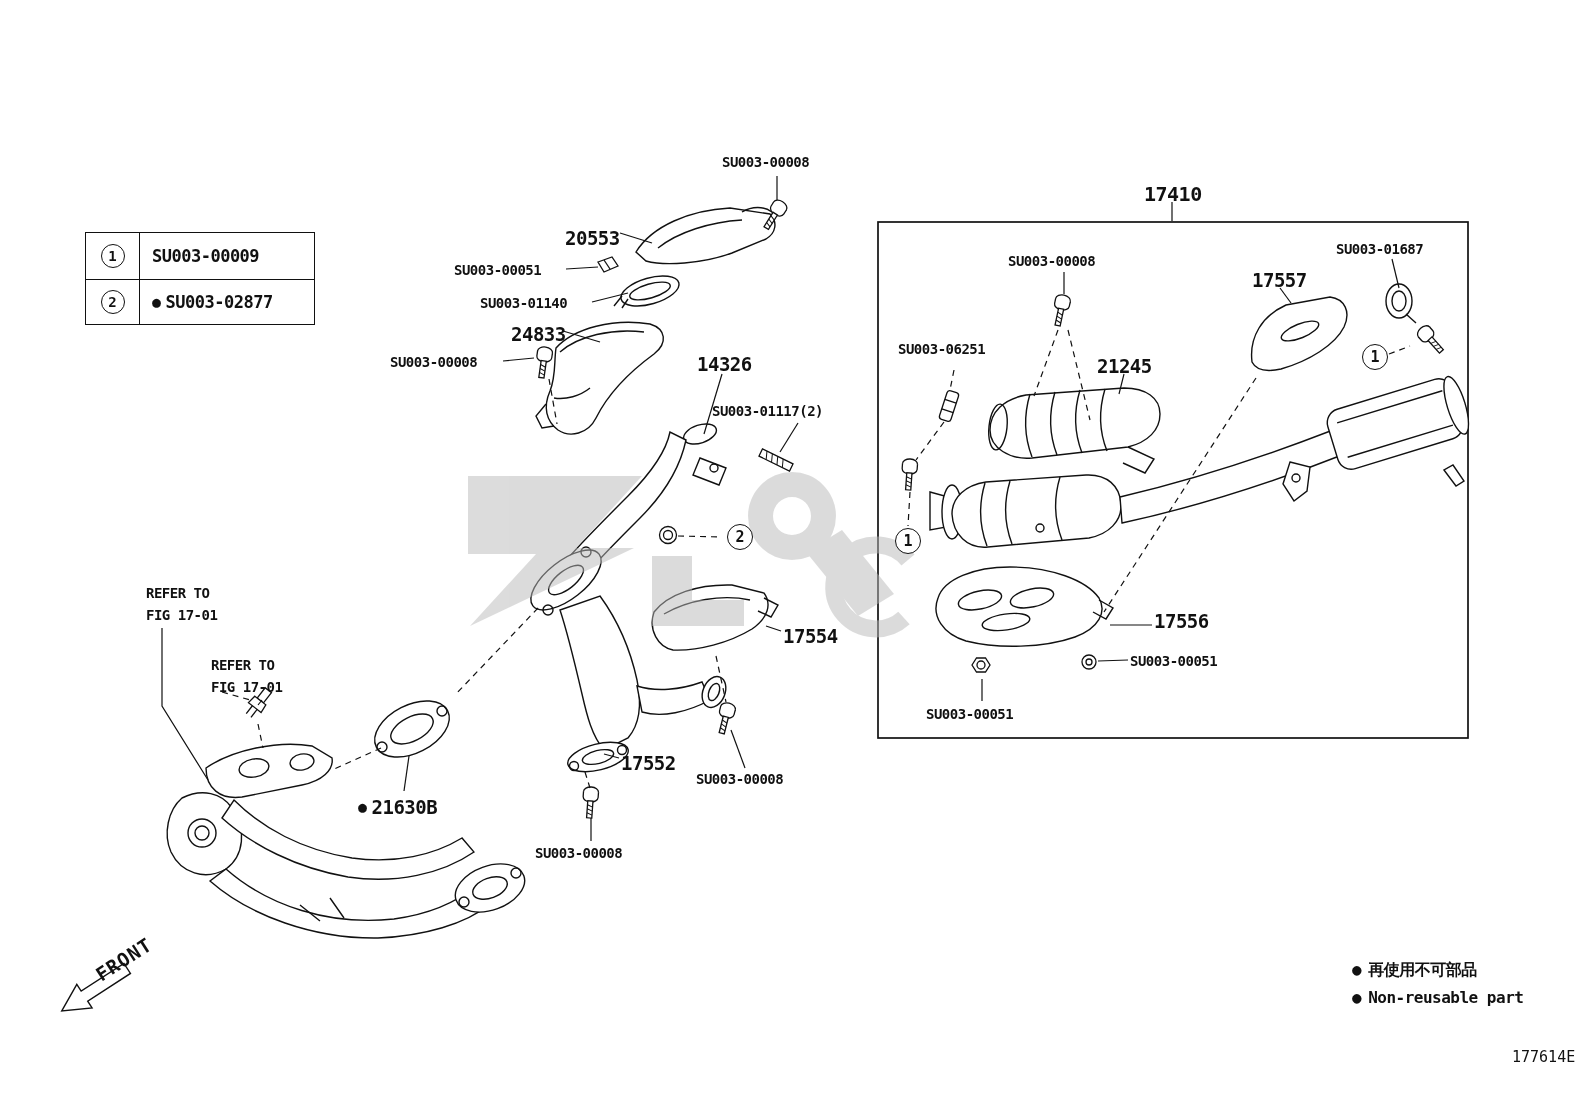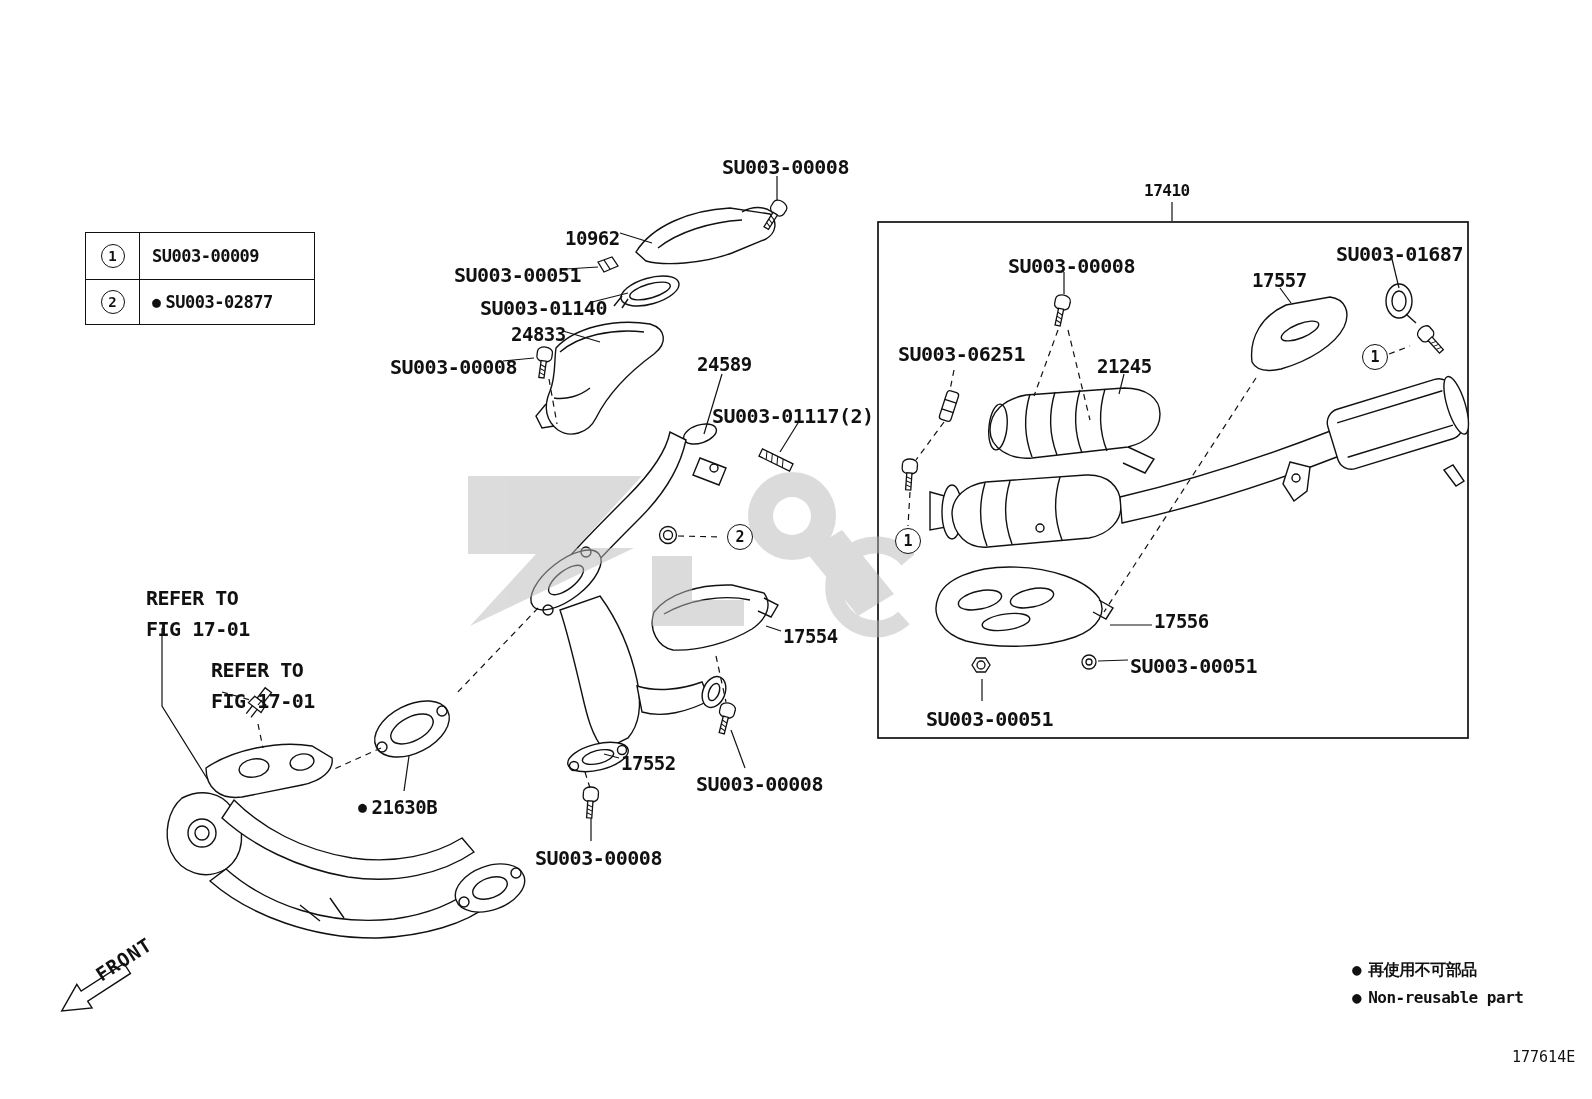--- a/index.html
+++ b/index.html
@@ -1,22 +1,22 @@
 <!DOCTYPE html>
 <html><head>
 <meta charset="utf-8">
 <style>
   *{margin:0;padding:0;box-sizing:border-box}
   html,body{background:#fff}
   body{font-family:"DejaVu Sans Mono","Liberation Mono",monospace;color:#111}
   .stage{position:relative;width:1592px;height:1099px;background:#fff;overflow:hidden}
   svg.scene{position:absolute;left:0;top:0}
-  .lbl{position:absolute;font-weight:700;font-size:20px;color:#111;white-space:pre;line-height:1.55;letter-spacing:-0.5px}
+  .lbl{position:absolute;font-weight:700;font-size:14px;color:#111;white-space:pre;line-height:1.55;letter-spacing:-0.5px}
   .pn{font-size:19px}
-  .pn-lg{font-size:16px}
+  .pn-lg{font-size:20px}
   .note{font-size:16px;display:flex;align-items:center;gap:7px}
   .fig{font-size:15px;font-weight:400;letter-spacing:0}
   .front{transform:rotate(-33deg);transform-origin:left center;font-size:19px;letter-spacing:1px}
   .bullet-inline{margin-right:5px;font-size:15px}
   .circ{position:absolute;width:26px;height:26px;border:1.7px solid #111;border-radius:50%;
         display:flex;align-items:center;justify-content:center;
         font-size:15px;font-weight:700;background:#fff;z-index:5}
   .legend{position:absolute;left:85px;top:232px;width:230px;height:93px;border:1.7px solid #111;background:#fff;z-index:4}
   .legend-row{display:flex;height:50%;align-items:center}
   .legend-row + .legend-row{border-top:1.5px solid #111}
@@ -274,26 +274,26 @@
         <div class="circ-s">2</div>
       </div>
       <div class="legend-code">
         <span class="bullet-inline">●</span>
         <span>SU003-02877</span>
       </div>
     </div>
   </div>
 
   <div class="lbl" style="left:722px;top:152px">SU003-00008</div>
-  <div class="lbl pn" style="left:565px;top:224px">10962</div>
+  <div class="lbl pn" style="left:565px;top:224px">20553</div>
   <div class="lbl" style="left:454px;top:260px">SU003-00051</div>
   <div class="lbl" style="left:480px;top:293px">SU003-01140</div>
   <div class="lbl pn" style="left:511px;top:320px">24833</div>
   <div class="lbl" style="left:390px;top:352px">SU003-00008</div>
-  <div class="lbl pn" style="left:697px;top:350px">24589</div>
+  <div class="lbl pn" style="left:697px;top:350px">14326</div>
   <div class="lbl" style="left:712px;top:401px">SU003-01117(2)</div>
   <div class="lbl pn" style="left:783px;top:622px">17554</div>
   <div class="lbl pn" style="left:621px;top:749px">17552</div>
   <div class="lbl" style="left:696px;top:769px">SU003-00008</div>
   <div class="lbl" style="left:535px;top:843px">SU003-00008</div>
   <div class="lbl pn" style="left:358px;top:793px;display:flex;align-items:center">
     <span class="bullet-inline">●</span>
     <span>21630B</span>
   </div>
   <div class="lbl pn-lg" style="left:1144px;top:179px">17410</div>

